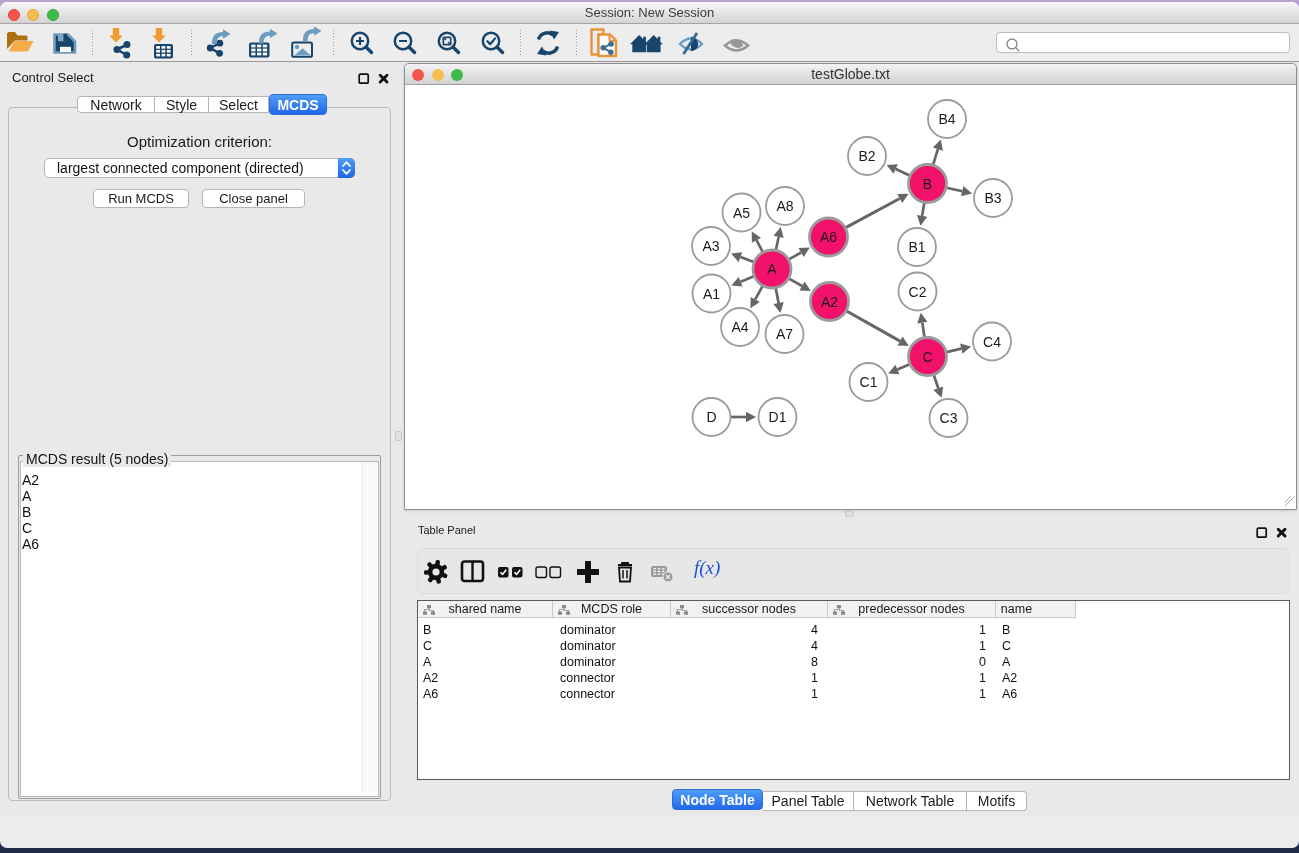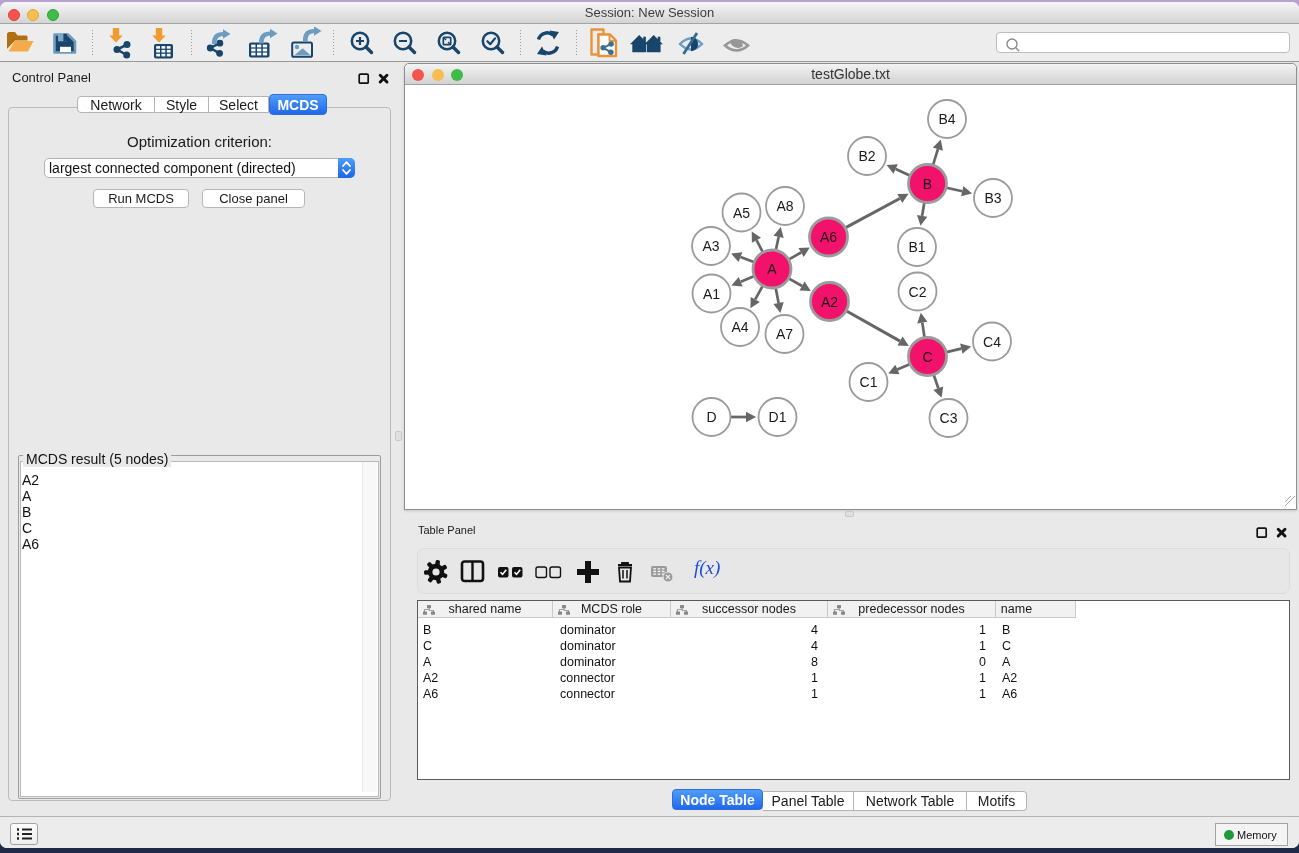--- a/index.html
+++ b/index.html
@@ -25,21 +25,21 @@
 #cp-title { position:absolute; left:12px; top:8px; font-size:13px; color:#1a1a1a; }
 .panel-btns { position:absolute; font-size:12px; color:#111; }
 
 .seg { position:absolute; display:flex; height:17px; font-size:14px; z-index:5; }
 .seg .s { background:#fff; border:1px solid #b4b4b4; border-left:none; color:#1a1a1a; text-align:center; line-height:16px; }
 .seg .s:first-child { border-left:1px solid #b4b4b4; border-radius:4px 0 0 4px; }
 .seg .s:last-child { border-radius:0 4px 4px 0; }
 .seg .s.sel { background:linear-gradient(#4f9df9,#2168ea); border-color:#2a6ee0; color:#fff; margin-top:-2px; height:21px; line-height:20px !important; border-radius:4px !important; border-left:1px solid #2a6ee0;font-weight:bold; }
 #cp-panel { position:absolute; left:8px; top:45px; width:383px; height:694px; border:1px solid #bbb; border-radius:4px; background:#e9e9e9; }
 #opt-label { position:absolute; left:0; top:25px; width:100%; text-align:center; font-size:15px; color:#1a1a1a; }
-#combo { position:absolute; left:35px; top:50px; width:311px; height:20px; background:#fff; border:1px solid #b3b3b3; border-radius:5px; font-size:14px; line-height:19px; color:#111; padding-left:4px; }
+#combo { position:absolute; left:35px; top:50px; width:311px; height:20px; background:#fff; border:1px solid #b3b3b3; border-radius:5px; font-size:14px; line-height:19px; color:#111; padding-left:12px; }
 #combo-btn { position:absolute; right:-1px; top:-1px; width:17px; height:20px; background:linear-gradient(#4f9df9,#1d64e8); border-radius:0 5px 5px 0; }
 .pushbtn { position:absolute; height:19px; background:#fff; border:1px solid #b6b6b6; border-radius:4px; font-size:13px; line-height:18px; text-align:center; color:#1a1a1a; }
 #groupbox { position:absolute; left:9px; top:347px; width:363px; height:344px; border:1px solid #9d9d9d; border-radius:2px; }
 #groupbox-label { position:absolute; left:4px; top:-5px; background:#e9e9e9; padding:0 3px; font-size:14px; z-index:3; color:#111; }
 #listbox { position:absolute; left:1px; top:5px; width:359px; height:336px; background:#fff; border:1px solid #b9b9b9; font-size:14px; color:#111; padding:10px 0 0 1px; line-height:16px; }
 #listbox .sb { position:absolute; right:1px; top:0px; width:15px; height:330px; background:#f8f8f8; border-left:1px solid #e9e9e9; }
 
 #netwin { position:absolute; left:404px; top:1px; width:893px; height:447px; background:#fff; border:1px solid #8e8e8e; border-radius:5px 5px 0 0; box-shadow:0 1px 3px rgba(0,0,0,0.14); }
 #net-titlebar { position:absolute; left:0; top:0; width:100%; height:21px; background:linear-gradient(#f3f3f3,#d2d2d2); border-bottom:1px solid #a0a0a0; border-radius:5px 5px 0 0; }
 #net-titlebar .t-red { left:7px; top:5px; background:#f4544d; }
@@ -189,21 +189,21 @@
     <svg class="tbi" style="left:723px;top:11px;" width="28" height="22" viewBox="0 0 28 22">
         <path d="M2,10.5 Q13.5,0.5 25,10.5 Q13.5,20.5 2,10.5 Z" fill="none" stroke="#979797" stroke-width="2.6"></path>
         <path d="M7,6 a8,8 0 0 1 13,5 a8,8 0 0 1 -13,-5 z" fill="#979797"></path>
       </svg>
     <svg class="tbi" style="left:1005px;top:13px;" width="18" height="18" viewBox="0 0 18 18">
         <circle cx="7" cy="7" r="5" fill="none" stroke="#8a8a8a" stroke-width="1.4"></circle>
         <line x1="10.6" y1="10.6" x2="14.2" y2="14.2" stroke="#8a8a8a" stroke-width="1.4"></line>
       </svg>
   </div>
   <div id="main">
-    <div id="cp-title">Control Panel</div>
+    <div id="cp-title">Control Select</div>
     <div class="panel-btns" style="left:358px; top:11px;"><svg width="32" height="12" viewBox="0 0 32 12">
           <rect x="1.2" y="1.2" width="9" height="9" rx="1" fill="none" stroke="#111" stroke-width="1.7"></rect>
           <path d="M22.2,2.2 L29,9 M29,2.2 L22.2,9" stroke="#111" stroke-width="2.9" stroke-linecap="round"></path>
         </svg></div>
     <div class="seg" style="left:77px; top:34px;">
       <div class="s" style="width:78px;">Network</div>
       <div class="s" style="width:54px;">Style</div>
       <div class="s" style="width:60px;">Select</div>
       <div class="s sel" style="width:58px;">MCDS</div>
     </div>
@@ -419,29 +419,13 @@
     </div>
     <div class="seg" style="left:672px; top:729px; height:20px;">
       <div class="s sel" style="width:91px; line-height:19px;">Node Table</div>
       <div class="s" style="width:91px; line-height:19px;">Panel Table</div>
       <div class="s" style="width:113px; line-height:19px;">Network Table</div>
       <div class="s" style="width:60px; line-height:19px;">Motifs</div>
     </div>
   </div>
   <div style="position:absolute; left:395px; top:429px; width:7px; height:10px; background:#e0e0e0; border:1px solid #c8c8c8; border-radius:2px;"></div>
   <div style="position:absolute; left:845px; top:509px; width:9px; height:6px; background:#e0e0e0; border:1px solid #c8c8c8; border-radius:2px;"></div>
-  <div id="statusbar">
-    <div id="listbtn"><svg width="26" height="20" viewBox="0 0 26 20">
-          <g stroke="#222" stroke-width="2">
-            <line x1="6" y1="5.5" x2="8" y2="5.5" stroke-width="2.6"></line>
-            <line x1="11" y1="5.5" x2="21" y2="5.5"></line>
-            <line x1="6" y1="10" x2="8" y2="10" stroke-width="2.6"></line>
-            <line x1="11" y1="10" x2="21" y2="10"></line>
-            <line x1="6" y1="14.5" x2="8" y2="14.5" stroke-width="2.6"></line>
-            <line x1="11" y1="14.5" x2="21" y2="14.5"></line>
-          </g>
-        </svg></div>
-    <div id="membtn">
-        <div class="dot"></div>
-        <div class="lbl">Memory</div>
-      </div>
-  </div>
 </div>
 
 </body></html>

